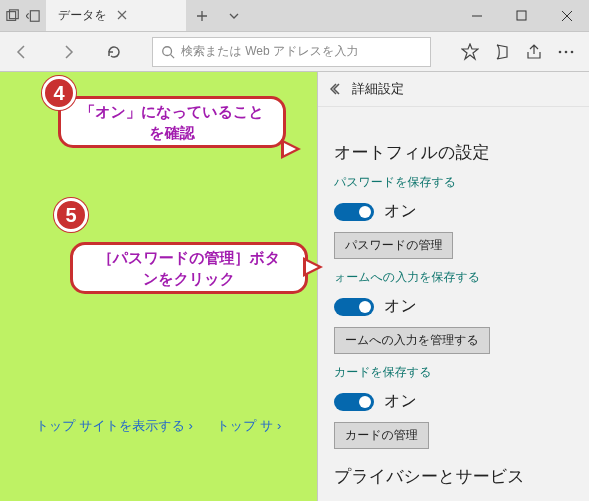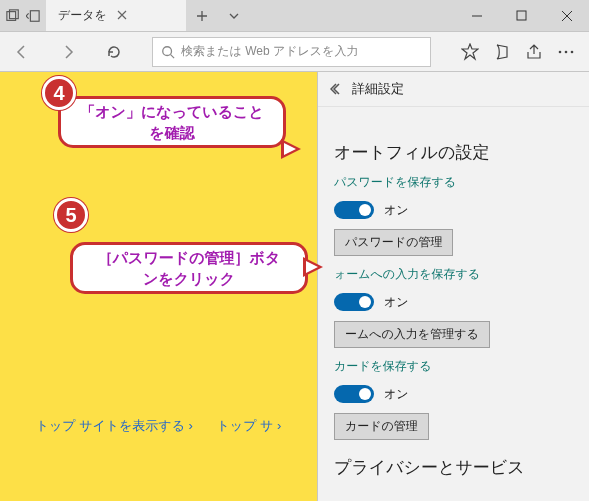--- a/index.html
+++ b/index.html
@@ -20,39 +20,39 @@
   
   .toolbar { height: 40px; background: #f2f2f2; display: flex; align-items: center; padding: 0 8px; gap: 18px; border-bottom: 1px solid #c6c6c6; }
   .nav-btn { width: 28px; height: 28px; display: flex; align-items: center; justify-content: center; color: #888; }
   .addr-bar { flex: 1; height: 30px; background: #fff; border: 1px solid #c6c6c6; display: flex; align-items: center; padding: 0 8px; margin: 0 6px; }
   .addr-placeholder { font-size: 12px; color: #888; margin-left: 6px; }
   .tool-icons { display: flex; gap: 14px; align-items: center; padding: 0 6px; }
   .tool-icon { width: 18px; height: 18px; color: #444; }
 
   
   .content { position: absolute; top: 72px; left: 0; right: 0; bottom: 0; display: flex; }
-  .main-pane { flex: 1; position: relative; background: #fde047; }
+  .main-pane { flex: 1; position: relative; background: #bef264; }
   .main-links { position: absolute; bottom: 66px; left: 0; right: 0; text-align: center; font-size: 13px; }
   .main-link { color: #2266cc; margin: 0 10px; cursor: pointer; }
   .main-link::after { content: " ›"; }
 
   
   .panel { width: 272px; background: #f2f2f2; border-left: 1px solid #c6c6c6; display: flex; flex-direction: column; font-size: 13px; color: #222; padding-bottom: 10px; overflow: hidden; }
   .panel-header { display: flex; align-items: center; padding: 8px 12px; gap: 8px; border-bottom: 1px solid #e2e2e2; }
   .panel-body { padding: 10px 16px; display: flex; flex-direction: column; gap: 10px; overflow-y: auto; }
   .panel-body::-webkit-scrollbar { width: 12px; }
   .panel-body::-webkit-scrollbar-thumb { background: #b8b8b8; }
   .panel-body::-webkit-scrollbar-track { background: #e6e6e6; }
   .sep-bar { height: 2px; background: #bbb; width: 110px; margin: 4px auto 4px auto; }
   .section-title { font-size: 17px; font-weight: 400; color: #222; margin-top: 6px; }
   .field-label { font-size: 12px; color: #0f766e; }
   .toggle-row { display: flex; align-items: center; gap: 10px; }
   .toggle { width: 40px; height: 18px; background: #0568ae; border-radius: 9px; position: relative; }
   .toggle .knob { position: absolute; width: 12px; height: 12px; background: #fff; border-radius: 50%; top: 3px; right: 3px; }
-  .toggle-text { font-size: 12px; }
+  .toggle-text { font-size: 16px; }
   .panel-btn { display: inline-block; background: #d8d8d8; border: 1px solid #9f9f9f; padding: 4px 10px; font-size: 12px; cursor: pointer; width: fit-content; }
   .privacy-desc { font-size: 11px; color: #333; line-height: 1.5; }
 
   
   .callout { position: absolute; z-index: 10; }
   .callout-badge { width: 34px; height: 34px; border-radius: 50%; background: #c93030; border: 3px solid #fff; box-shadow: 0 0 0 1px #c93030; color: #fff; font-size: 20px; font-weight: bold; display: flex; align-items: center; justify-content: center; position: absolute; top: -20px; left: -16px; z-index: 2; }
   .callout-bubble { background: #fff; border: 3px solid #c93030; border-radius: 15px; padding: 2px 18px; color: #a21caf; font-size: 15px; font-weight: bold; text-align: center; line-height: 1.4; position: relative; }
   .callout-1 { top: 96px; left: 58px; }
   .callout-1 .callout-bubble { width: 228px; }
   .callout-2 { top: 218px; left: 70px; }

